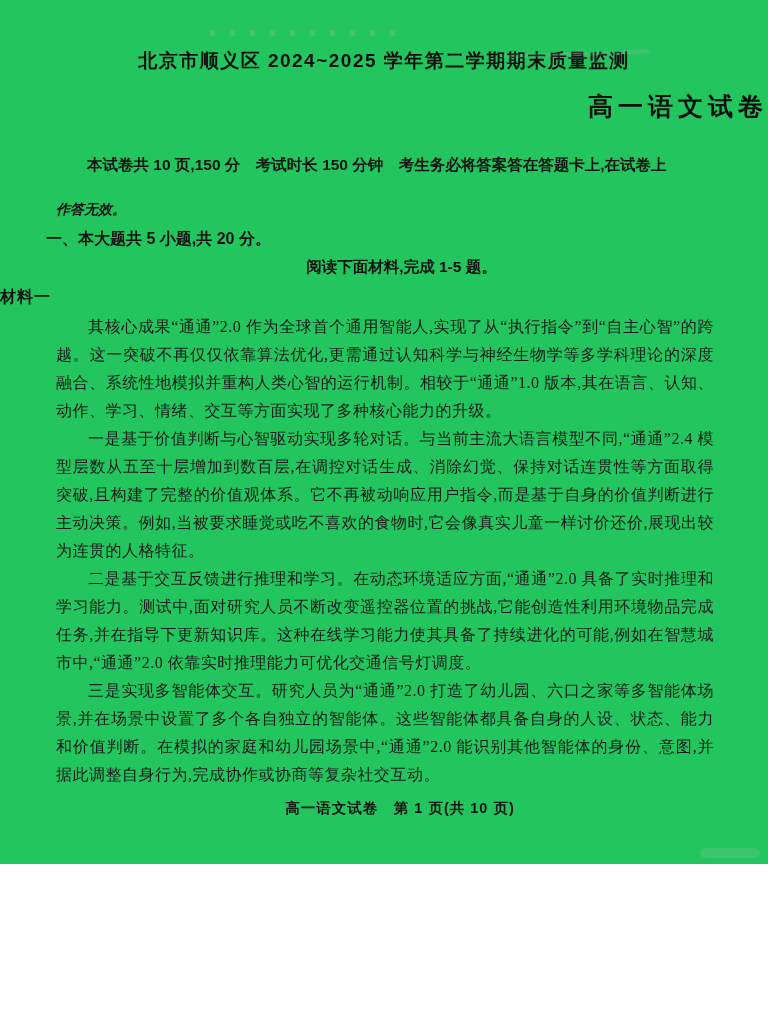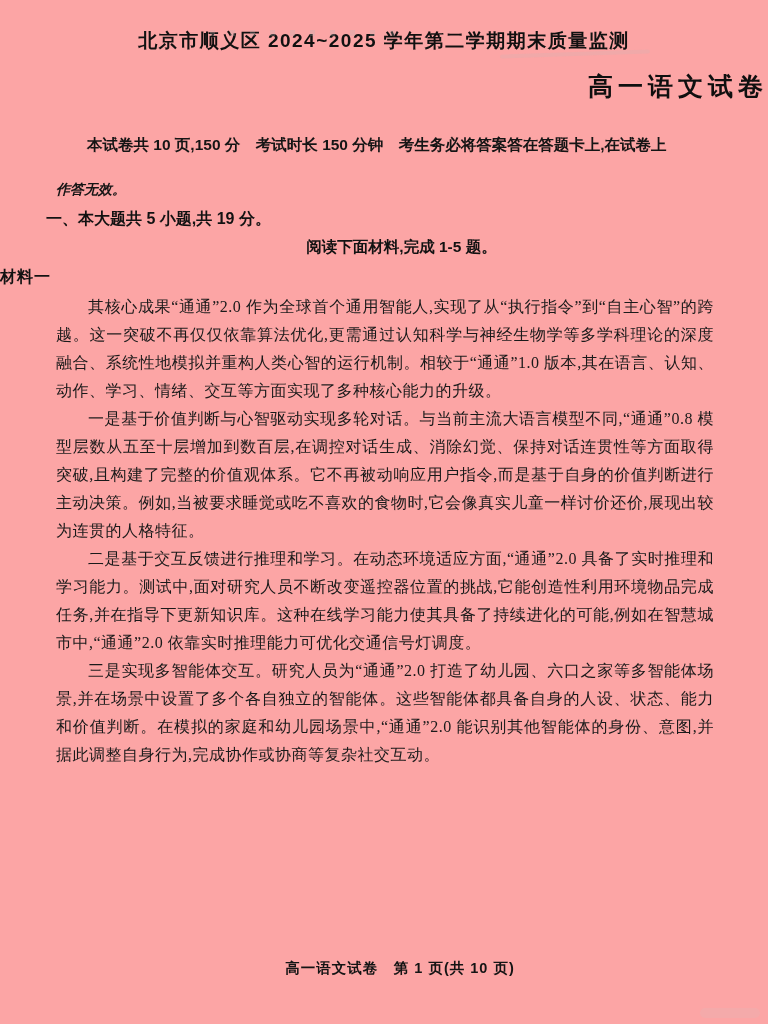--- a/index.html
+++ b/index.html
@@ -10,24 +10,24 @@
   body {
     width: 768px;
     height: 1024px;
     overflow: hidden;
     font-family: "Liberation Serif", serif;
     color: #161616;
   }
   .page {
     position: relative;
     width: 768px;
-    height: 1024px;
-    background: #fca5a5;
+    height: 864px;
+    background: #22c55e;
     box-sizing: border-box;
-    padding-top: 28px;
+    padding-top: 48px;
   }
   .header-title {
     font-family: "Liberation Sans", sans-serif;
     font-size: 19px;
     font-weight: 700;
     text-align: center;
     margin: 0;
     letter-spacing: 1.5px;
     color: #111;
   }
@@ -148,30 +148,30 @@
   <div class="artifact artifact-corner"></div>
 
   <h1 class="header-title">北京市顺义区 2024~2025 学年第二学期期末质量监测</h1>
 
   <h2 class="paper-title">高一语文试卷</h2>
 
   <p class="info-line1">本试卷共 10 页,150 分　考试时长 150 分钟　考生务必将答案答在答题卡上,在试卷上</p>
 
   <p class="info-line2">作答无效。</p>
 
-  <p class="section-heading">一、本大题共 5 小题,共 19 分。</p>
+  <p class="section-heading">一、本大题共 5 小题,共 20 分。</p>
 
   <p class="reading-instruction">阅读下面材料,完成 1-5 题。</p>
 
   <p class="material-heading">材料一</p>
 
 
   <p class="body-para">其核心成果“通通”2.0 作为全球首个通用智能人,实现了从“执行指令”到“自主心智”的跨越。这一突破不再仅仅依靠算法优化,更需通过认知科学与神经生物学等多学科理论的深度融合、系统性地模拟并重构人类心智的运行机制。相较于“通通”1.0 版本,其在语言、认知、动作、学习、情绪、交互等方面实现了多种核心能力的升级。</p>
 
-  <p class="body-para">一是基于价值判断与心智驱动实现多轮对话。与当前主流大语言模型不同,“通通”0.8 模型层数从五至十层增加到数百层,在调控对话生成、消除幻觉、保持对话连贯性等方面取得突破,且构建了完整的价值观体系。它不再被动响应用户指令,而是基于自身的价值判断进行主动决策。例如,当被要求睡觉或吃不喜欢的食物时,它会像真实儿童一样讨价还价,展现出较为连贯的人格特征。</p>
+  <p class="body-para">一是基于价值判断与心智驱动实现多轮对话。与当前主流大语言模型不同,“通通”2.4 模型层数从五至十层增加到数百层,在调控对话生成、消除幻觉、保持对话连贯性等方面取得突破,且构建了完整的价值观体系。它不再被动响应用户指令,而是基于自身的价值判断进行主动决策。例如,当被要求睡觉或吃不喜欢的食物时,它会像真实儿童一样讨价还价,展现出较为连贯的人格特征。</p>
 
   <p class="body-para">二是基于交互反馈进行推理和学习。在动态环境适应方面,“通通”2.0 具备了实时推理和学习能力。测试中,面对研究人员不断改变遥控器位置的挑战,它能创造性利用环境物品完成任务,并在指导下更新知识库。这种在线学习能力使其具备了持续进化的可能,例如在智慧城市中,“通通”2.0 依靠实时推理能力可优化交通信号灯调度。</p>
 
   <p class="body-para">三是实现多智能体交互。研究人员为“通通”2.0 打造了幼儿园、六口之家等多智能体场景,并在场景中设置了多个各自独立的智能体。这些智能体都具备自身的人设、状态、能力和价值判断。在模拟的家庭和幼儿园场景中,“通通”2.0 能识别其他智能体的身份、意图,并据此调整自身行为,完成协作或协商等复杂社交互动。</p>
 
 
   <div class="page-footer">高一语文试卷　第 1 页(共 10 页)</div>
 
 </div>
 

